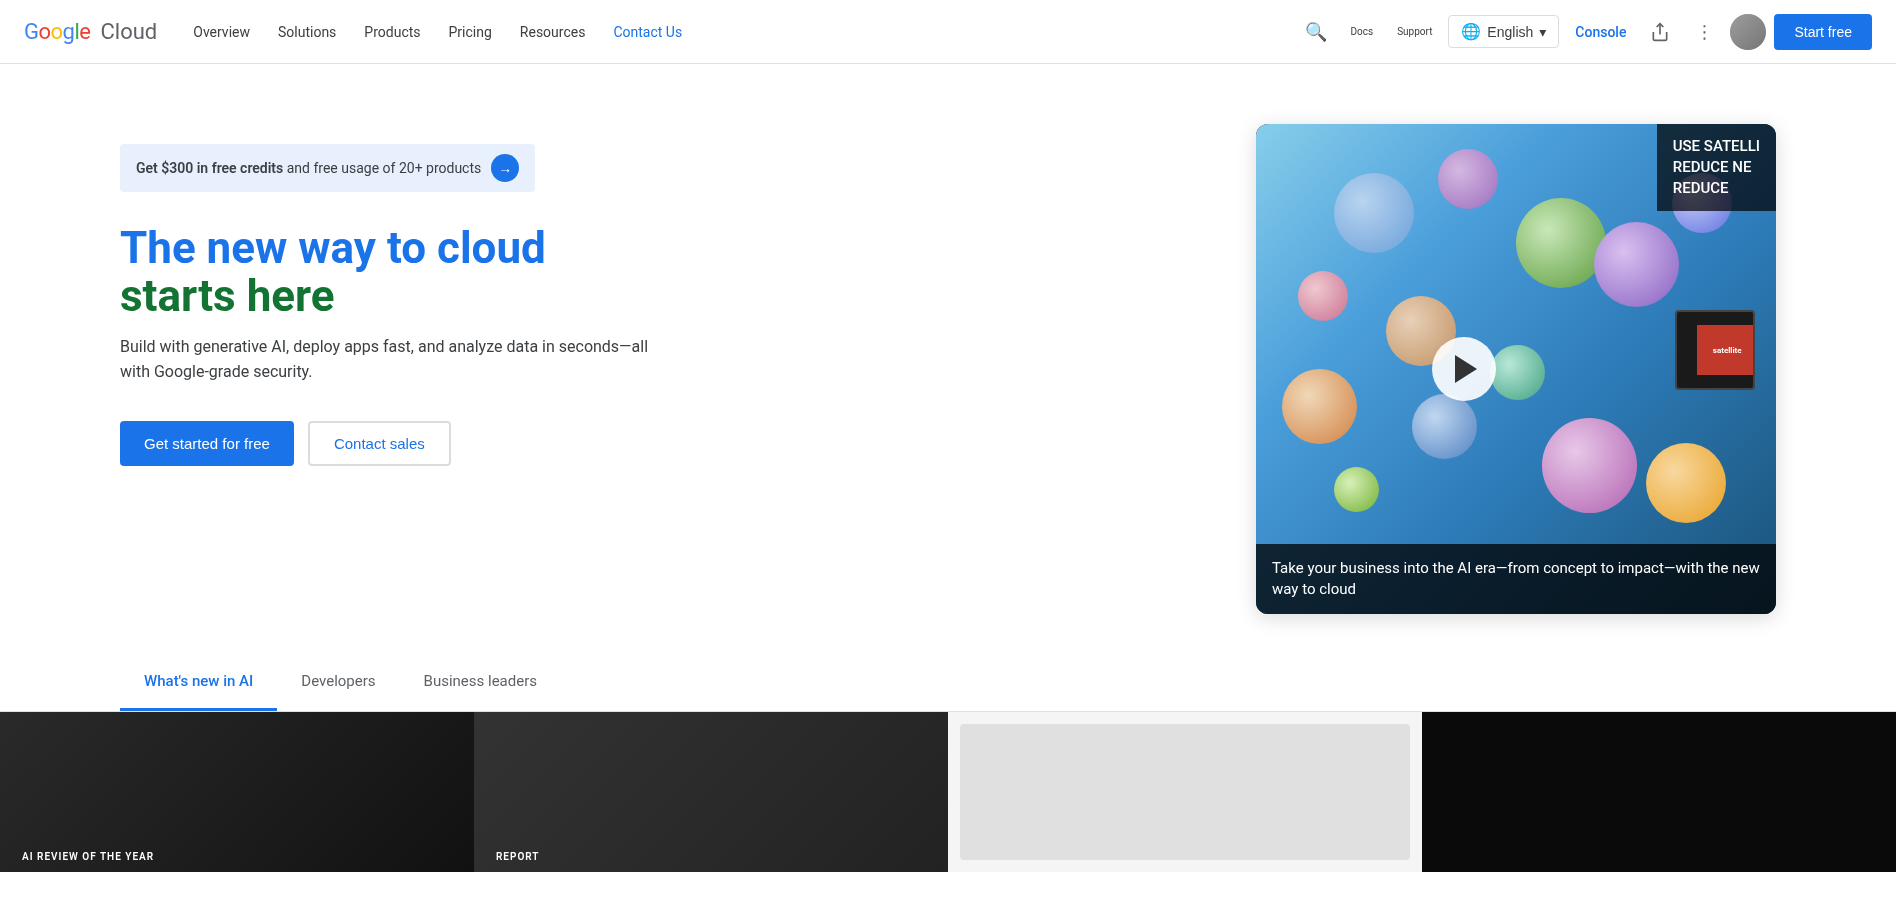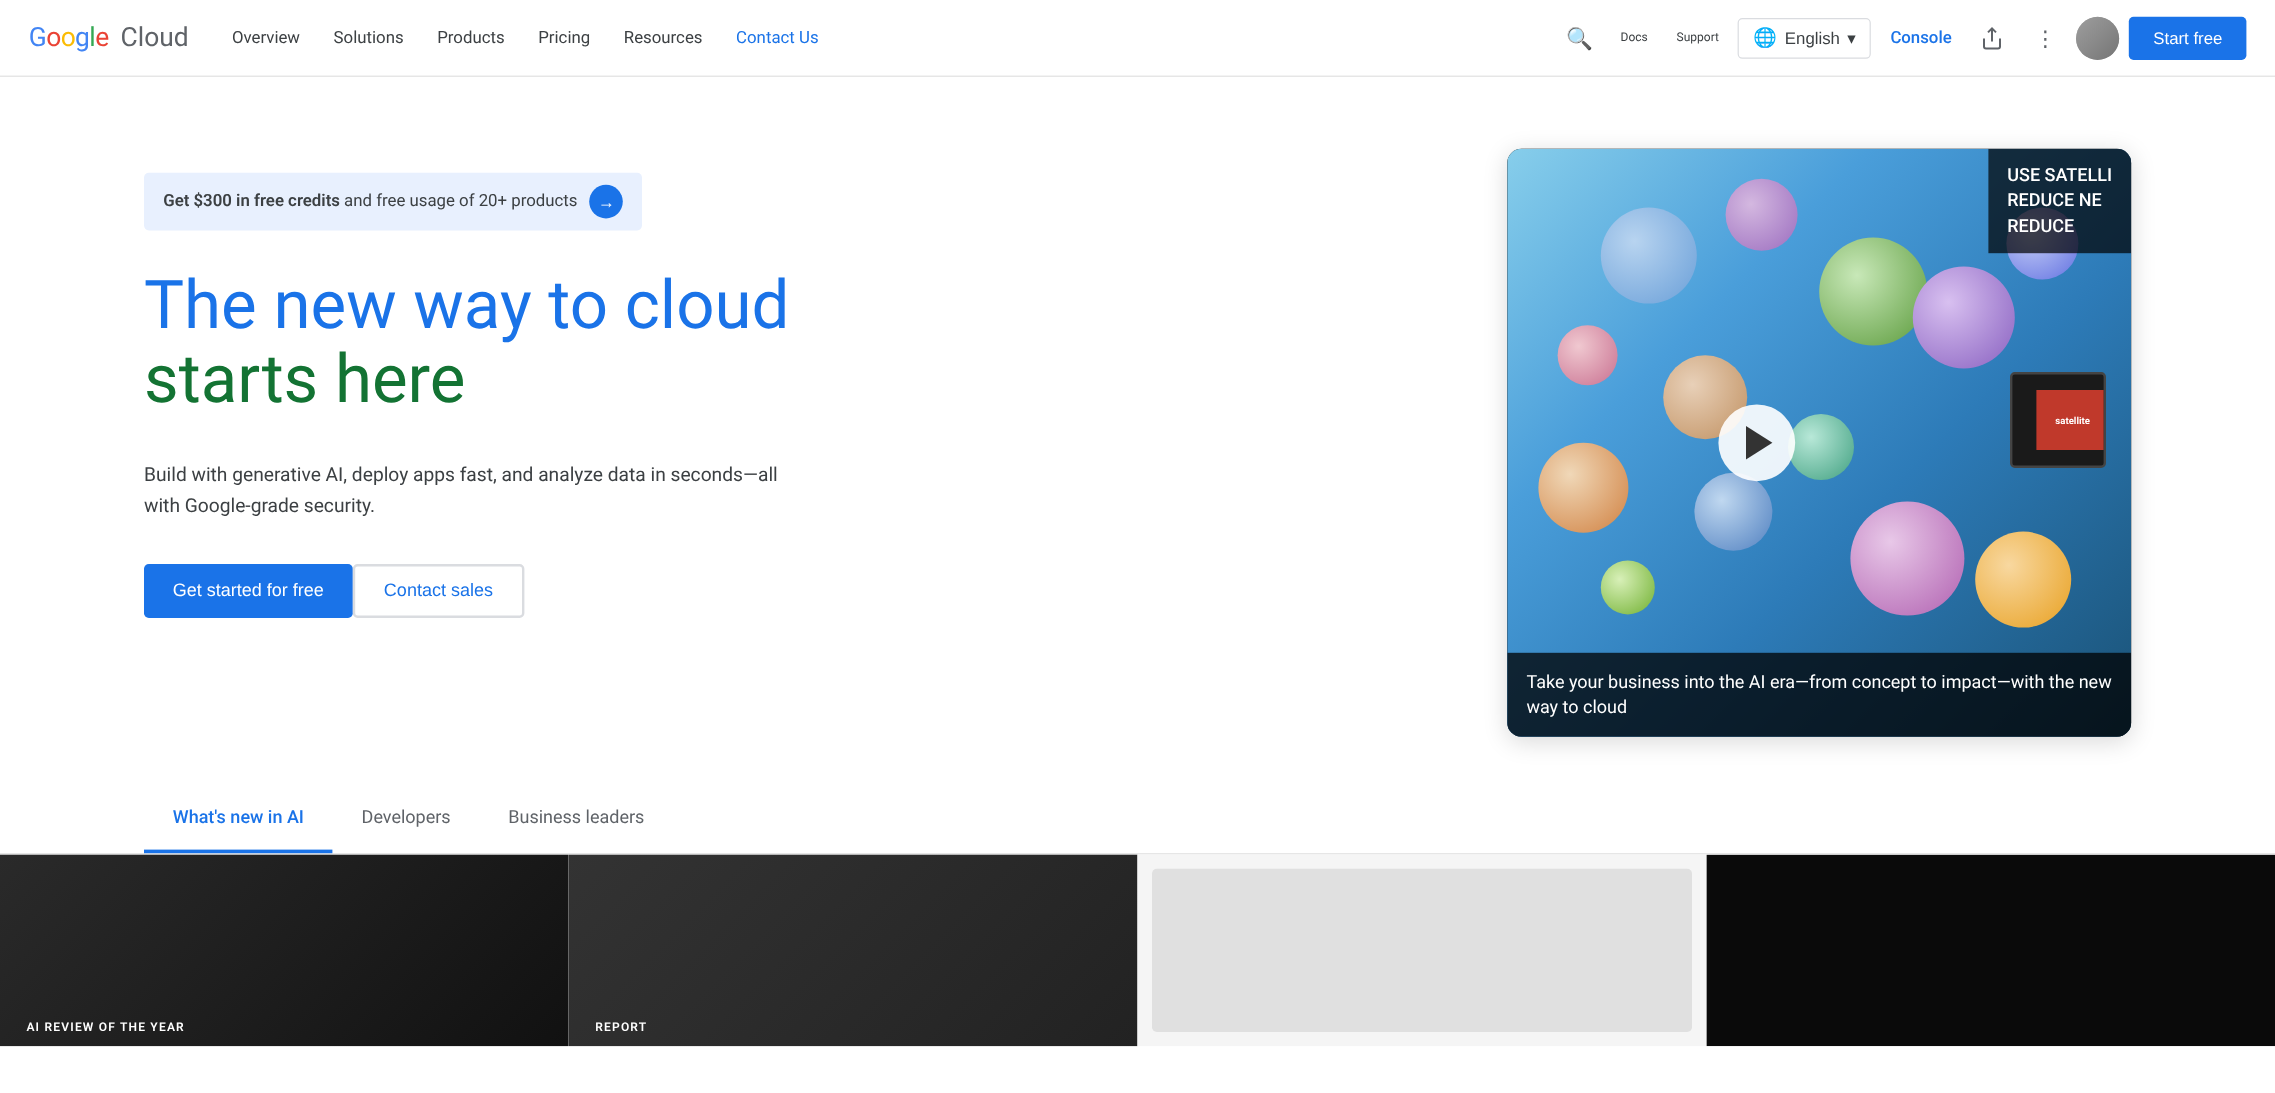--- a/index.html
+++ b/index.html
@@ -67,32 +67,32 @@
       background: #e8f0fe; border-radius: 4px; padding: 10px 16px;
       margin-bottom: 32px; cursor: pointer;
     }
     .promo-text { font-size: 14px; color: #3c4043; }
     .promo-bold { font-weight: 600; color: #3c4043; text-align: center; }
     .promo-arrow {
       width: 28px; height: 28px; background: #1a73e8; border-radius: 50%;
       display: flex; align-items: center; justify-content: center;
       color: #fff; font-size: 14px; flex-shrink: 0;
     }
-    .hero-title { font-size: 56px; line-height: 1.1; font-weight: 400; margin-bottom: 36px; }
+    .hero-title { font-size: 44px; line-height: 1.1; font-weight: 700; margin-bottom: 13px; }
     .hero-title-blue { color: #1a73e8; }
     .hero-title-green { color: #137333; }
     .hero-desc { font-size: 16px; line-height: 1.6; color: #3c4043; margin-bottom: 36px; max-width: 540px; }
     .hero-buttons { display: flex; align-items: center; }
     .btn-primary {
       background: #1a73e8; color: #fff; border: none; border-radius: 4px;
       padding: 14px 24px; font-size: 15px; font-weight: 500; cursor: pointer;
     }
     .btn-secondary {
       background: #fff; color: #1a73e8; border: 2px solid #dadce0; border-radius: 4px;
-      padding: 12px 24px; font-size: 15px; font-weight: 500; cursor: pointer;
+      padding: 12px 24px; font-size: 15px; font-weight: 500; cursor: pointer; margin-left: 14px;
     }
 
     
     .hero-right { flex-shrink: 0; width: 520px; }
     .video-container {
       width: 520px; height: 490px; border-radius: 12px; overflow: hidden;
       position: relative; background: #000; box-shadow: 0 4px 20px rgba(0,0,0,0.15);
     }
     .video-bg {
       width: 100%; height: 100%;

